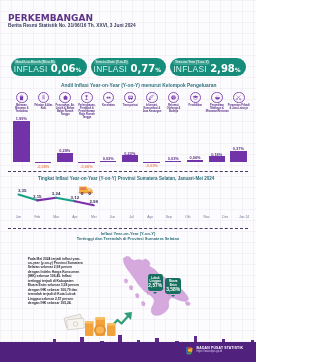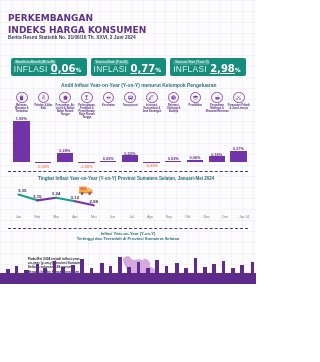--- a/index.html
+++ b/index.html
@@ -1,42 +1,42 @@
 <!DOCTYPE html>
 <html><head>
 <meta charset="utf-8">
 <style>
   html,body{margin:0;padding:0;}
   body{width:256px;height:362px;overflow:hidden;background:#fff;
        font-family:"Liberation Sans",sans-serif;}
-  .page{position:relative;width:256px;height:284px;overflow:hidden;
+  .page{position:relative;width:256px;height:362px;overflow:hidden;
         background:#fcfbfd;}
   .grid{position:absolute;inset:0;
     background-image:linear-gradient(to right, rgba(120,90,150,.055) 1px, transparent 1px),
                      linear-gradient(to bottom, rgba(120,90,150,.055) 1px, transparent 1px);
     background-size:11px 11px;}
   
   .hdr{position:absolute;left:8px;top:13px;}
   .hl{font-family:"DejaVu Sans",sans-serif;font-size:9px;font-weight:bold;color:#5e3284;
       line-height:11.6px;white-space:nowrap;}
   .sub{font-size:4.8px;font-weight:bold;color:#3b3d5f;margin-top:-1.5px;white-space:nowrap;}
   .qr{position:absolute;left:212px;top:6px;width:30px;height:30px;}
   
   .boxes{position:absolute;left:11px;top:58px;width:235px;height:18px;
          display:flex;justify-content:space-between;}
-  .box{width:75.6px;background:#168d7b;border-radius:2px;position:relative;color:#fff;
+  .box{width:75.6px;background:#168d7b;border-radius:9px;position:relative;color:#fff;
        box-sizing:border-box;}
   .box .tag{position:absolute;left:3px;top:1.6px;font-size:3.3px;font-weight:bold;
             color:#d6f4ee;background:rgba(255,255,255,.17);border-radius:3px;
             padding:0 1.6px;line-height:5.2px;height:5.2px;white-space:nowrap;}
   .box .row{position:absolute;left:2.8px;bottom:2.5px;display:flex;align-items:baseline;
             white-space:nowrap;}
   .box .lbl{font-size:8.4px;letter-spacing:.3px;color:#d7f5ef;font-weight:400;line-height:8px;}
   .box .val{font-family:"DejaVu Sans",sans-serif;font-size:10px;font-weight:bold;
-            margin-left:3.2px;line-height:8px;text-decoration:underline;}
+            margin-left:3.2px;line-height:8px;}
   .box .pct{font-family:"DejaVu Sans",sans-serif;font-size:5.8px;font-weight:bold;line-height:8px;}
   
   .sect-title{position:absolute;font-size:4.6px;font-weight:bold;color:#2b6f79;
               white-space:nowrap;letter-spacing:.02px;}
   #bar-title{font-size:4.85px;}
   #line-title{font-size:4.52px;}
   
   .barchart{position:absolute;left:0;top:92px;width:256px;height:80px;}
   .cat{position:absolute;top:-0.5px;width:22.4px;text-align:center;}
   .cat .ic{width:11.6px;height:11.6px;border-radius:50%;border:.8px solid #8a51b5;
@@ -77,21 +77,20 @@
   .coins{position:absolute;left:62px;top:308px;width:76px;height:32px;}
 </style>
 </head>
 <body>
 
 <div class="page">
   <div class="grid"></div>
 
   <div class="hdr">
     <div class="hl">PERKEMBANGAN</div>
-    <div class="hl">INDEKS HARGA KONSUMEN</div>
     <div class="sub">Berita Resmi Statistik No. 31/06/16 Th. XXVI, 3 Juni 2024</div>
   </div>
 
   <div class="qr"></div>
 
   <div class="sect-title" id="bar-title" style="top:83.3px;left:61px;">Andil Inflasi Year-on-Year (Y-on-Y) menurut Kelompok Pengeluaran</div>
   <div class="barchart" id="barchart">
       <div class="cat" style="left: 10.55px;">
         <div class="ic">
           <svg viewBox="0 0 24 24" width="100%" height="100%" style="display:block">

